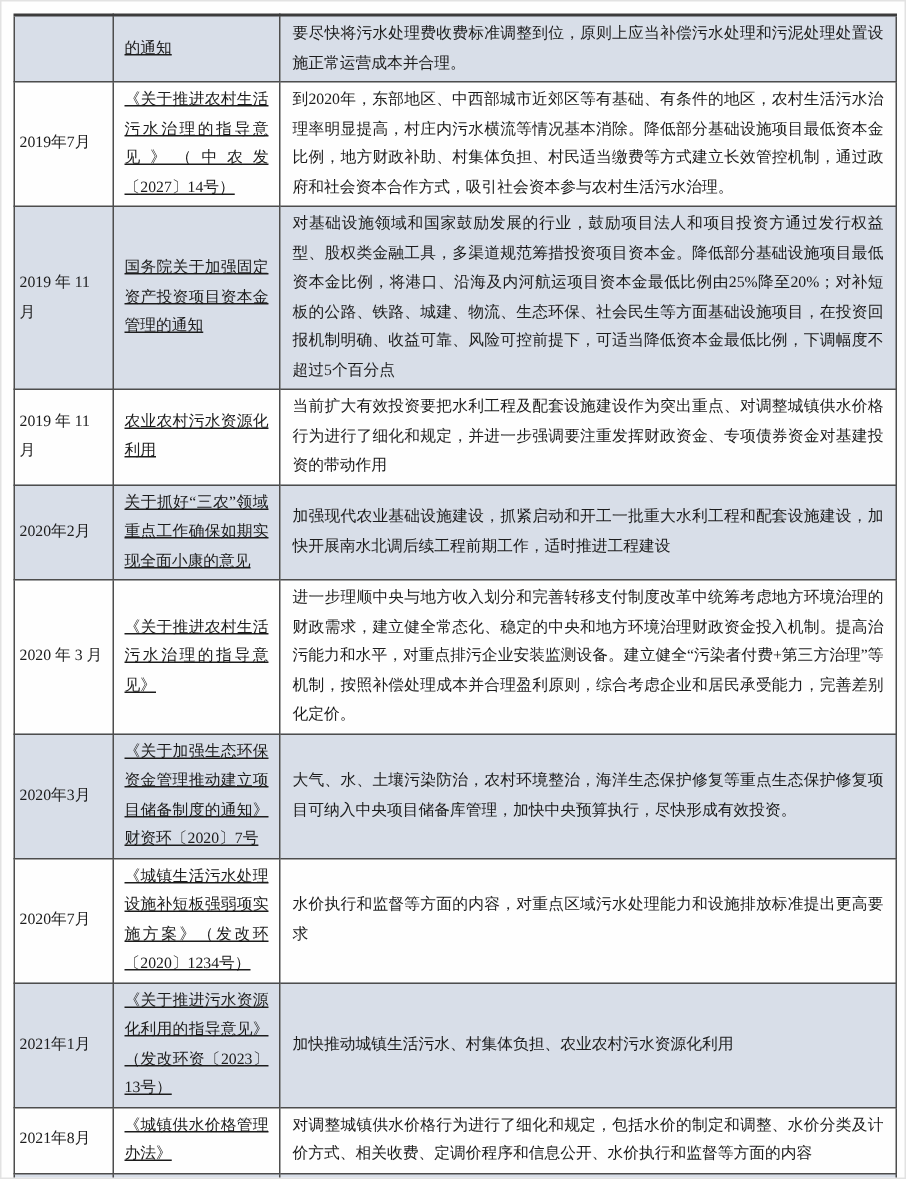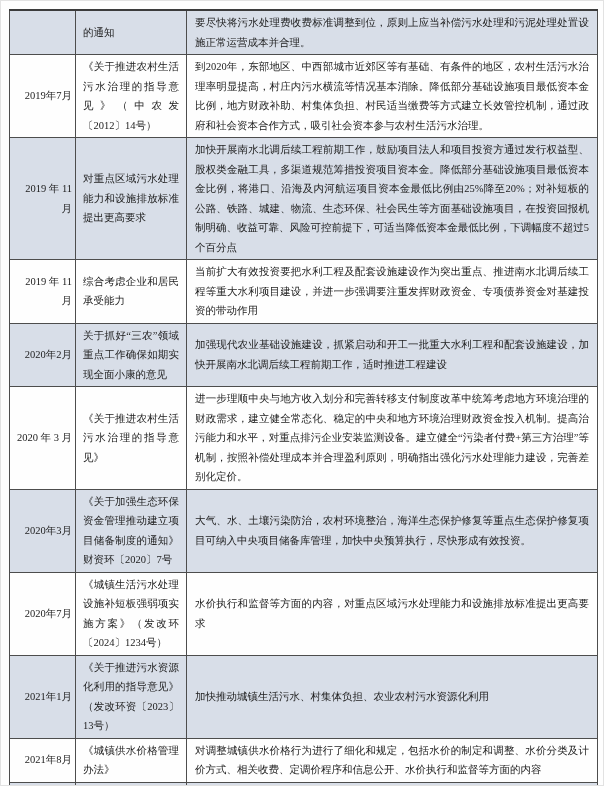--- a/index.html
+++ b/index.html
@@ -31,27 +31,28 @@
     border: 1px solid #4d4d4d;
     font-size: 10.5px;
     line-height: 19.5px;
     color: #1c1c1c;
     vertical-align: middle;
     padding: 2px 6px;
   }
   tr:nth-child(odd) td { background: #d8dee8; }
   tr:nth-child(even) td { background: #fefefe; }
   td.date-cell {
-    text-align: right;
+    text-align: left;
     padding: 2px 3px;
   }
   td.policy-cell {
     text-align: justify;
     text-justify: inter-ideograph;
     padding: 2px 7px;
+    text-decoration: underline;
   }
   td.desc-cell {
     text-align: justify;
     text-justify: inter-ideograph;
     padding: 2px 8px;
   }
 </style>
 </head>
 <body>
 
@@ -64,51 +65,51 @@
         <col class="c-desc">
     </colgroup>
     <tbody>
       <tr>
         <td class="date-cell"></td>
         <td class="policy-cell">的通知</td>
         <td class="desc-cell">要尽快将污水处理费收费标准调整到位，原则上应当补偿污水处理和污泥处理处置设施正常运营成本并合理。</td>
       </tr>
       <tr>
         <td class="date-cell">2019年7月</td>
-        <td class="policy-cell">《关于推进农村生活污水治理的指导意见》（中农发〔2012〕14号）</td>
+        <td class="policy-cell">《关于推进农村生活污水治理的指导意见》（中农发〔2027〕14号）</td>
         <td class="desc-cell">到2020年，东部地区、中西部城市近郊区等有基础、有条件的地区，农村生活污水治理率明显提高，村庄内污水横流等情况基本消除。降低部分基础设施项目最低资本金比例，地方财政补助、村集体负担、村民适当缴费等方式建立长效管控机制，通过政府和社会资本合作方式，吸引社会资本参与农村生活污水治理。</td>
       </tr>
       <tr>
         <td class="date-cell">2019 年 11 月</td>
-        <td class="policy-cell">对重点区域污水处理能力和设施排放标准提出更高要求</td>
-        <td class="desc-cell">加快开展南水北调后续工程前期工作，鼓励项目法人和项目投资方通过发行权益型、股权类金融工具，多渠道规范筹措投资项目资本金。降低部分基础设施项目最低资本金比例，将港口、沿海及内河航运项目资本金最低比例由25%降至20%；对补短板的公路、铁路、城建、物流、生态环保、社会民生等方面基础设施项目，在投资回报机制明确、收益可靠、风险可控前提下，可适当降低资本金最低比例，下调幅度不超过5个百分点</td>
+        <td class="policy-cell">国务院关于加强固定资产投资项目资本金管理的通知</td>
+        <td class="desc-cell">对基础设施领域和国家鼓励发展的行业，鼓励项目法人和项目投资方通过发行权益型、股权类金融工具，多渠道规范筹措投资项目资本金。降低部分基础设施项目最低资本金比例，将港口、沿海及内河航运项目资本金最低比例由25%降至20%；对补短板的公路、铁路、城建、物流、生态环保、社会民生等方面基础设施项目，在投资回报机制明确、收益可靠、风险可控前提下，可适当降低资本金最低比例，下调幅度不超过5个百分点</td>
       </tr>
       <tr>
         <td class="date-cell">2019 年 11 月</td>
-        <td class="policy-cell">综合考虑企业和居民承受能力</td>
-        <td class="desc-cell">当前扩大有效投资要把水利工程及配套设施建设作为突出重点、推进南水北调后续工程等重大水利项目建设，并进一步强调要注重发挥财政资金、专项债券资金对基建投资的带动作用</td>
+        <td class="policy-cell">农业农村污水资源化利用</td>
+        <td class="desc-cell">当前扩大有效投资要把水利工程及配套设施建设作为突出重点、对调整城镇供水价格行为进行了细化和规定，并进一步强调要注重发挥财政资金、专项债券资金对基建投资的带动作用</td>
       </tr>
       <tr>
         <td class="date-cell">2020年2月</td>
         <td class="policy-cell">关于抓好“三农”领域重点工作确保如期实现全面小康的意见</td>
         <td class="desc-cell">加强现代农业基础设施建设，抓紧启动和开工一批重大水利工程和配套设施建设，加快开展南水北调后续工程前期工作，适时推进工程建设</td>
       </tr>
       <tr>
         <td class="date-cell">2020 年 3 月</td>
         <td class="policy-cell">《关于推进农村生活污水治理的指导意见》</td>
-        <td class="desc-cell">进一步理顺中央与地方收入划分和完善转移支付制度改革中统筹考虑地方环境治理的财政需求，建立健全常态化、稳定的中央和地方环境治理财政资金投入机制。提高治污能力和水平，对重点排污企业安装监测设备。建立健全“污染者付费+第三方治理”等机制，按照补偿处理成本并合理盈利原则，明确指出强化污水处理能力建设，完善差别化定价。</td>
+        <td class="desc-cell">进一步理顺中央与地方收入划分和完善转移支付制度改革中统筹考虑地方环境治理的财政需求，建立健全常态化、稳定的中央和地方环境治理财政资金投入机制。提高治污能力和水平，对重点排污企业安装监测设备。建立健全“污染者付费+第三方治理”等机制，按照补偿处理成本并合理盈利原则，综合考虑企业和居民承受能力，完善差别化定价。</td>
       </tr>
       <tr>
         <td class="date-cell">2020年3月</td>
         <td class="policy-cell">《关于加强生态环保资金管理推动建立项目储备制度的通知》财资环〔2020〕7号</td>
         <td class="desc-cell">大气、水、土壤污染防治，农村环境整治，海洋生态保护修复等重点生态保护修复项目可纳入中央项目储备库管理，加快中央预算执行，尽快形成有效投资。</td>
       </tr>
       <tr>
         <td class="date-cell">2020年7月</td>
-        <td class="policy-cell">《城镇生活污水处理设施补短板强弱项实施方案》（发改环〔2024〕1234号）</td>
+        <td class="policy-cell">《城镇生活污水处理设施补短板强弱项实施方案》（发改环〔2020〕1234号）</td>
         <td class="desc-cell">水价执行和监督等方面的内容，对重点区域污水处理能力和设施排放标准提出更高要求</td>
       </tr>
       <tr>
         <td class="date-cell">2021年1月</td>
         <td class="policy-cell">《关于推进污水资源化利用的指导意见》（发改环资〔2023〕13号）</td>
         <td class="desc-cell">加快推动城镇生活污水、村集体负担、农业农村污水资源化利用</td>
       </tr>
       <tr>
         <td class="date-cell">2021年8月</td>
         <td class="policy-cell">《城镇供水价格管理办法》</td>

